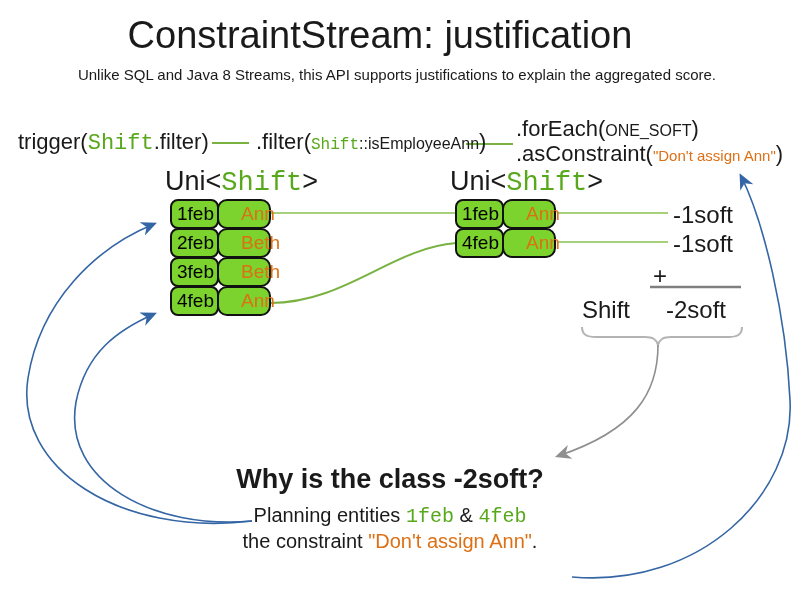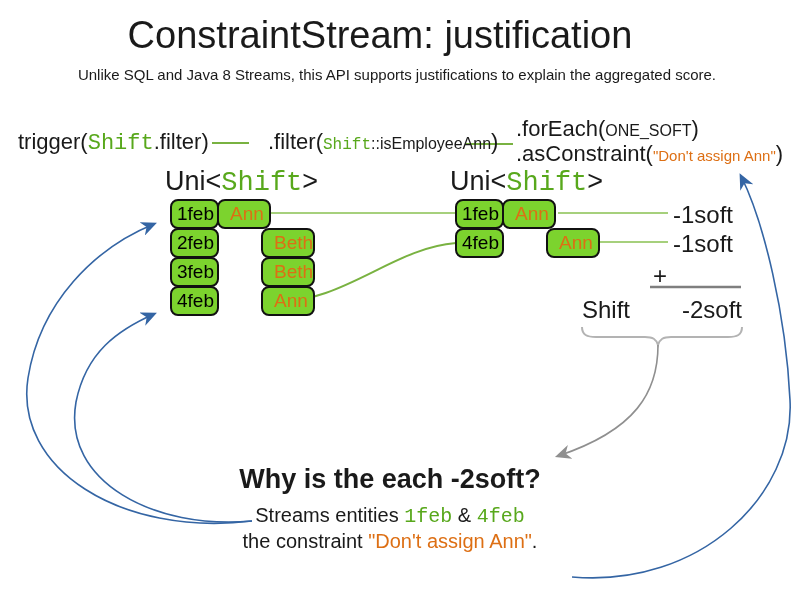--- a/index.html
+++ b/index.html
@@ -13,27 +13,27 @@
   .title{top:14px;left:0;width:760px;text-align:center;font-size:38px;}
   .subtitle{top:66px;left:0;width:716px;text-align:right;font-size:15px;}
   .code{font-size:22px;}
   .code .small{font-size:16px;}
   .code .tiny{font-size:15px;}
   .green{color:#58a81c;font-family:Liberation Mono, monospace;}
   .orange{color:#dd6f14;}
   .uni{font-size:27px;width:110px;text-align:center;}
   .tbl{position:absolute;z-index:2;}
   .trow{display:flex;}
-  .trow + .trow{margin-top:-1px;gap:44px;}
+  .trow + .trow{margin-top:-1px;}
   .cell{
     height:30px;border:2px solid #111;border-radius:8px;background:#7cd32e;
     font-size:19px;line-height:26px;padding:0 0 0 5px;
   }
   .cell.date{width:49px;color:#000;}
-  .cell.name{width:54px;margin-left:-2px;color:#dd6f14;padding-left:11px;}
+  .cell.name{width:54px;margin-left:-2px;color:#dd6f14;padding-left:22px;border-radius:10px;}
   .scoretxt{font-size:24px;}
   .why{top:464px;left:90px;width:600px;text-align:center;z-index:2;position:absolute;}
   .why .heading{font-size:27px;font-weight:bold;margin-bottom:8px;}
   .why .line{font-size:20px;line-height:25px;}
 </style>
 </head>
 <body>
 
 <div class="stage">
 
@@ -65,21 +65,21 @@
     <line x1="650" y1="287" x2="741" y2="287" stroke="#7f7f7f" stroke-width="2.5"></line>
   </svg>
 
   <div class="txt title">ConstraintStream: justification</div>
   <div class="txt subtitle">Unlike SQL and Java 8 Streams, this API supports justifications to explain the aggregated score.</div>
 
   <div class="txt code" style="left:18px;top:129px;">
     <span>trigger(</span><span class="green">Shift</span><span>.filter)</span>
   </div>
 
-  <div class="txt code" style="left:268px;top:129px;">
+  <div class="txt code" style="left:256px;top:129px;">
     <span>.filter(</span><span class="small green">Shift</span><span class="small">::isEmployeeAnn</span><span>)</span>
   </div>
 
   <div class="txt code" style="left:516px;top:116px;">
     <span>.forEach(</span><span class="small">ONE_SOFT</span><span>)</span>
   </div>
 
   <div class="txt code" style="left:516px;top:141px;">
     <span>.asConstraint(</span><span class="tiny orange">"Don't assign Ann"</span><span>)</span>
   </div>
@@ -120,25 +120,25 @@
       <div class="cell date">4feb</div>
       <div class="cell name">Ann</div>
     </div>
   </div>
 
   <div class="txt scoretxt" style="left:673px;top:201px;">-1soft</div>
   <div class="txt scoretxt" style="left:673px;top:230px;">-1soft</div>
 
   <div class="txt scoretxt" style="left:650px;top:262px;width:20px;text-align:center;">+</div>
   <div class="txt scoretxt" style="left:582px;top:296px;">Shift</div>
-  <div class="txt scoretxt" style="left:666px;top:296px;width:76px;text-align:right;">-2soft</div>
+  <div class="txt scoretxt" style="left:666px;top:296px;width:76px;text-align:left;">-2soft</div>
 
   <div class="why">
-    <div class="heading">Why is the each -2soft?</div>
+    <div class="heading">Why is the class -2soft?</div>
     <div class="line">
-      <span>Streams entities </span><span class="green">1feb</span><span> &amp; </span><span class="green">4feb</span>
+      <span>Planning entities </span><span class="green">1feb</span><span> &amp; </span><span class="green">4feb</span>
     </div>
     <div class="line">
       <span>the constraint </span><span class="orange">"Don't assign Ann"</span><span>.</span>
     </div>
   </div>
 
 </div>
 
 </body></html>

